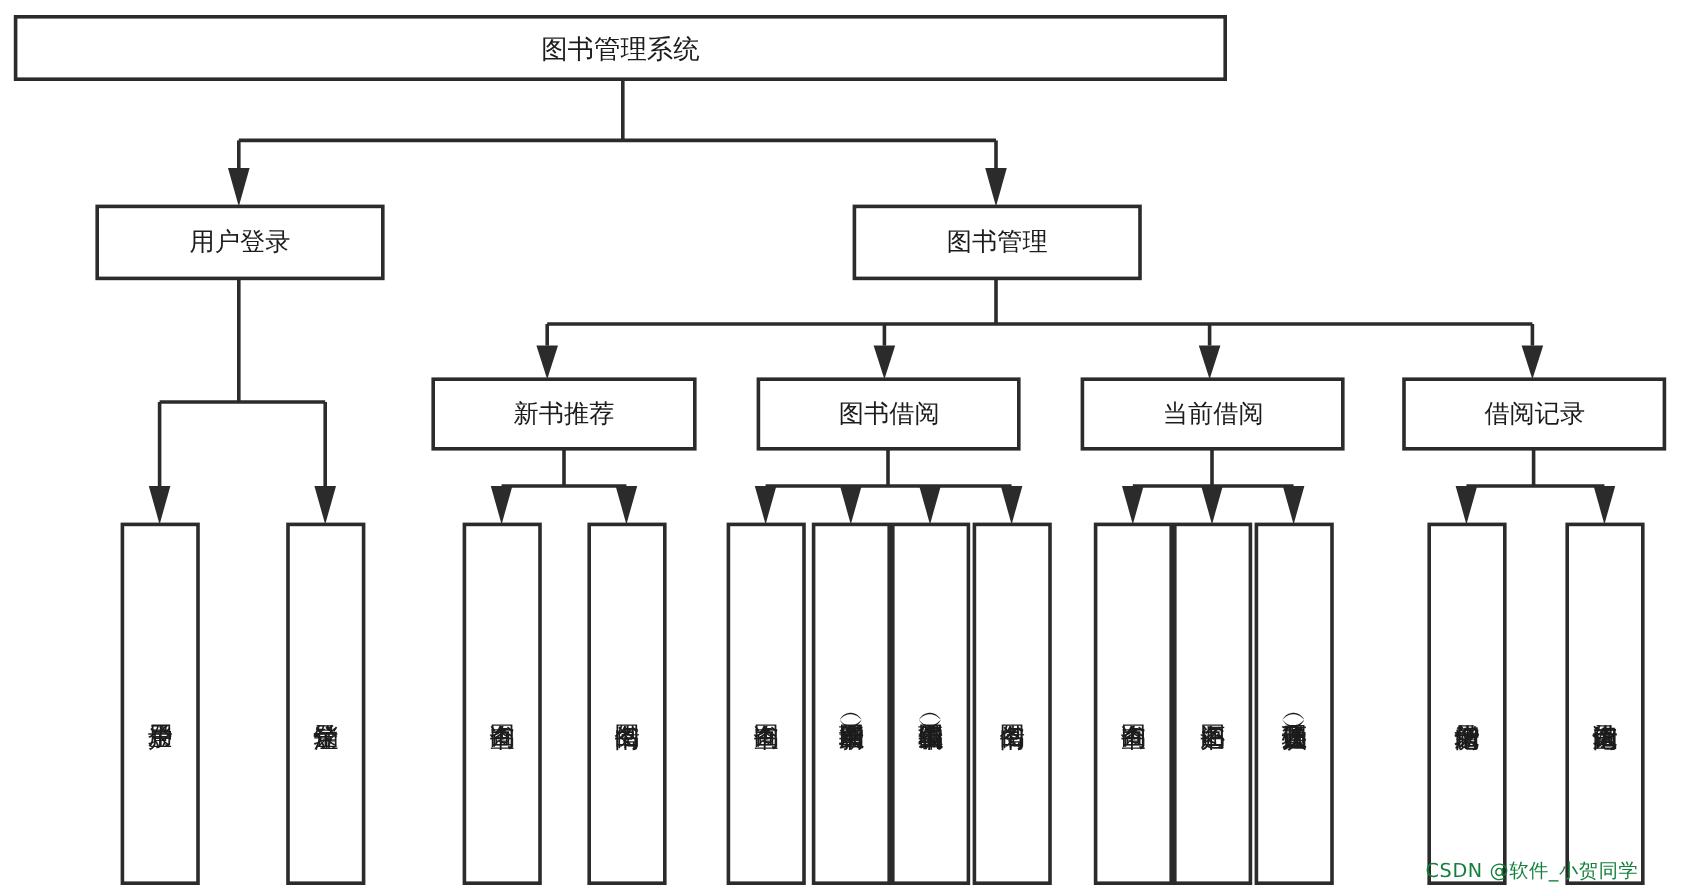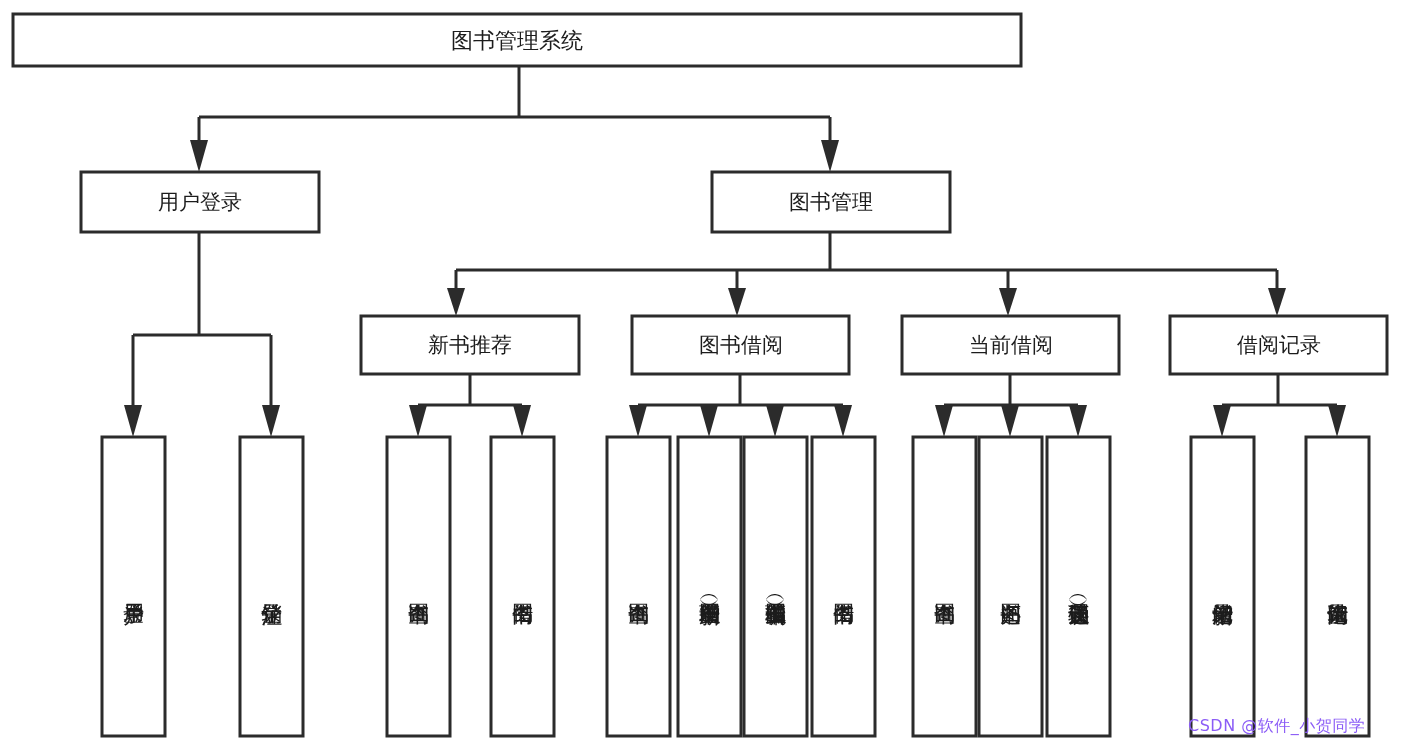--- a/index.html
+++ b/index.html
@@ -70,21 +70,21 @@
     align-items: center;
     justify-content: center;
     pointer-events: none;
   }
   .watermark {
     position: absolute;
     left: 1188px;
     top: 716px;
     font-family: "DejaVu Sans", "Liberation Sans", sans-serif;
     font-size: 16px;
-    color: #8b5cf6;
+    color: #15803d;
     white-space: nowrap;
     letter-spacing: 0.5px;
   }
 </style>
 </head>
 <body>
 
 <div id="diagram-root">
 
   <svg class="diagram" viewBox="0 0 1405 747" xmlns="http://www.w3.org/2000/svg">

